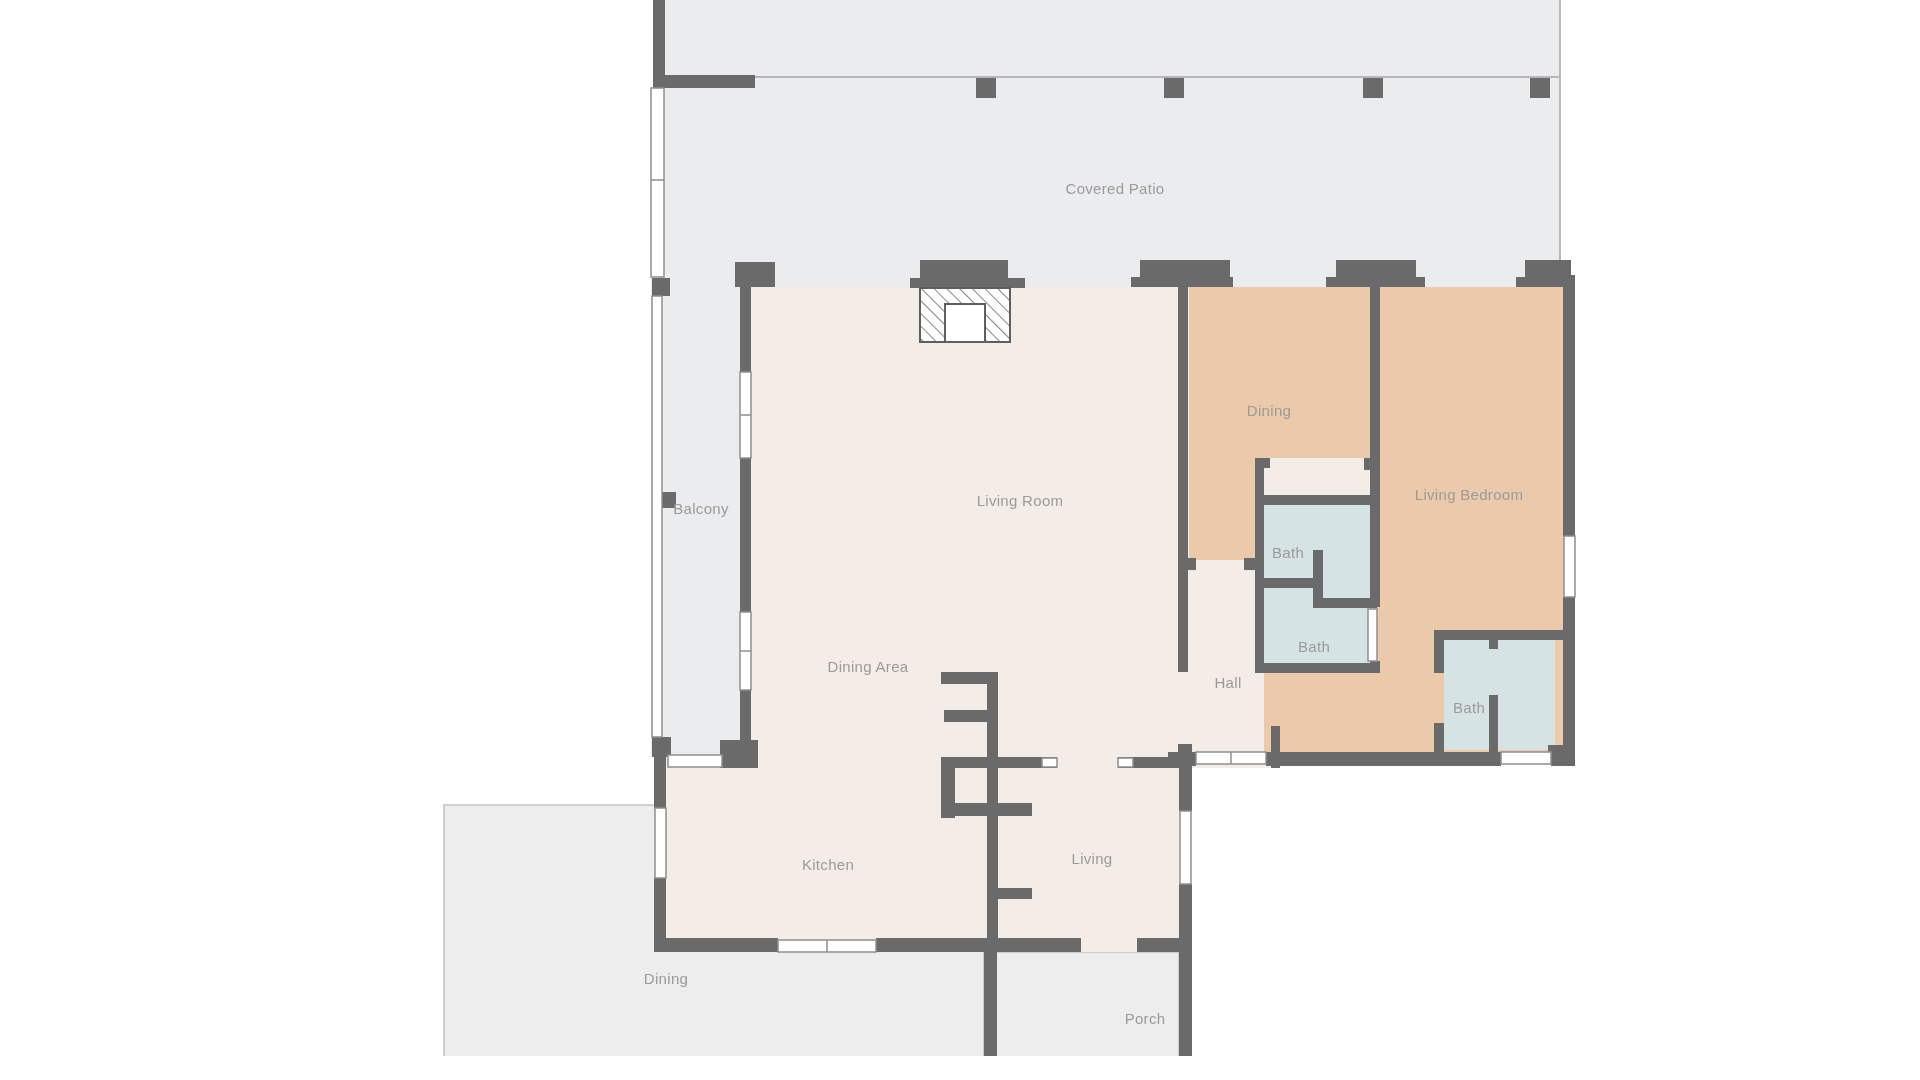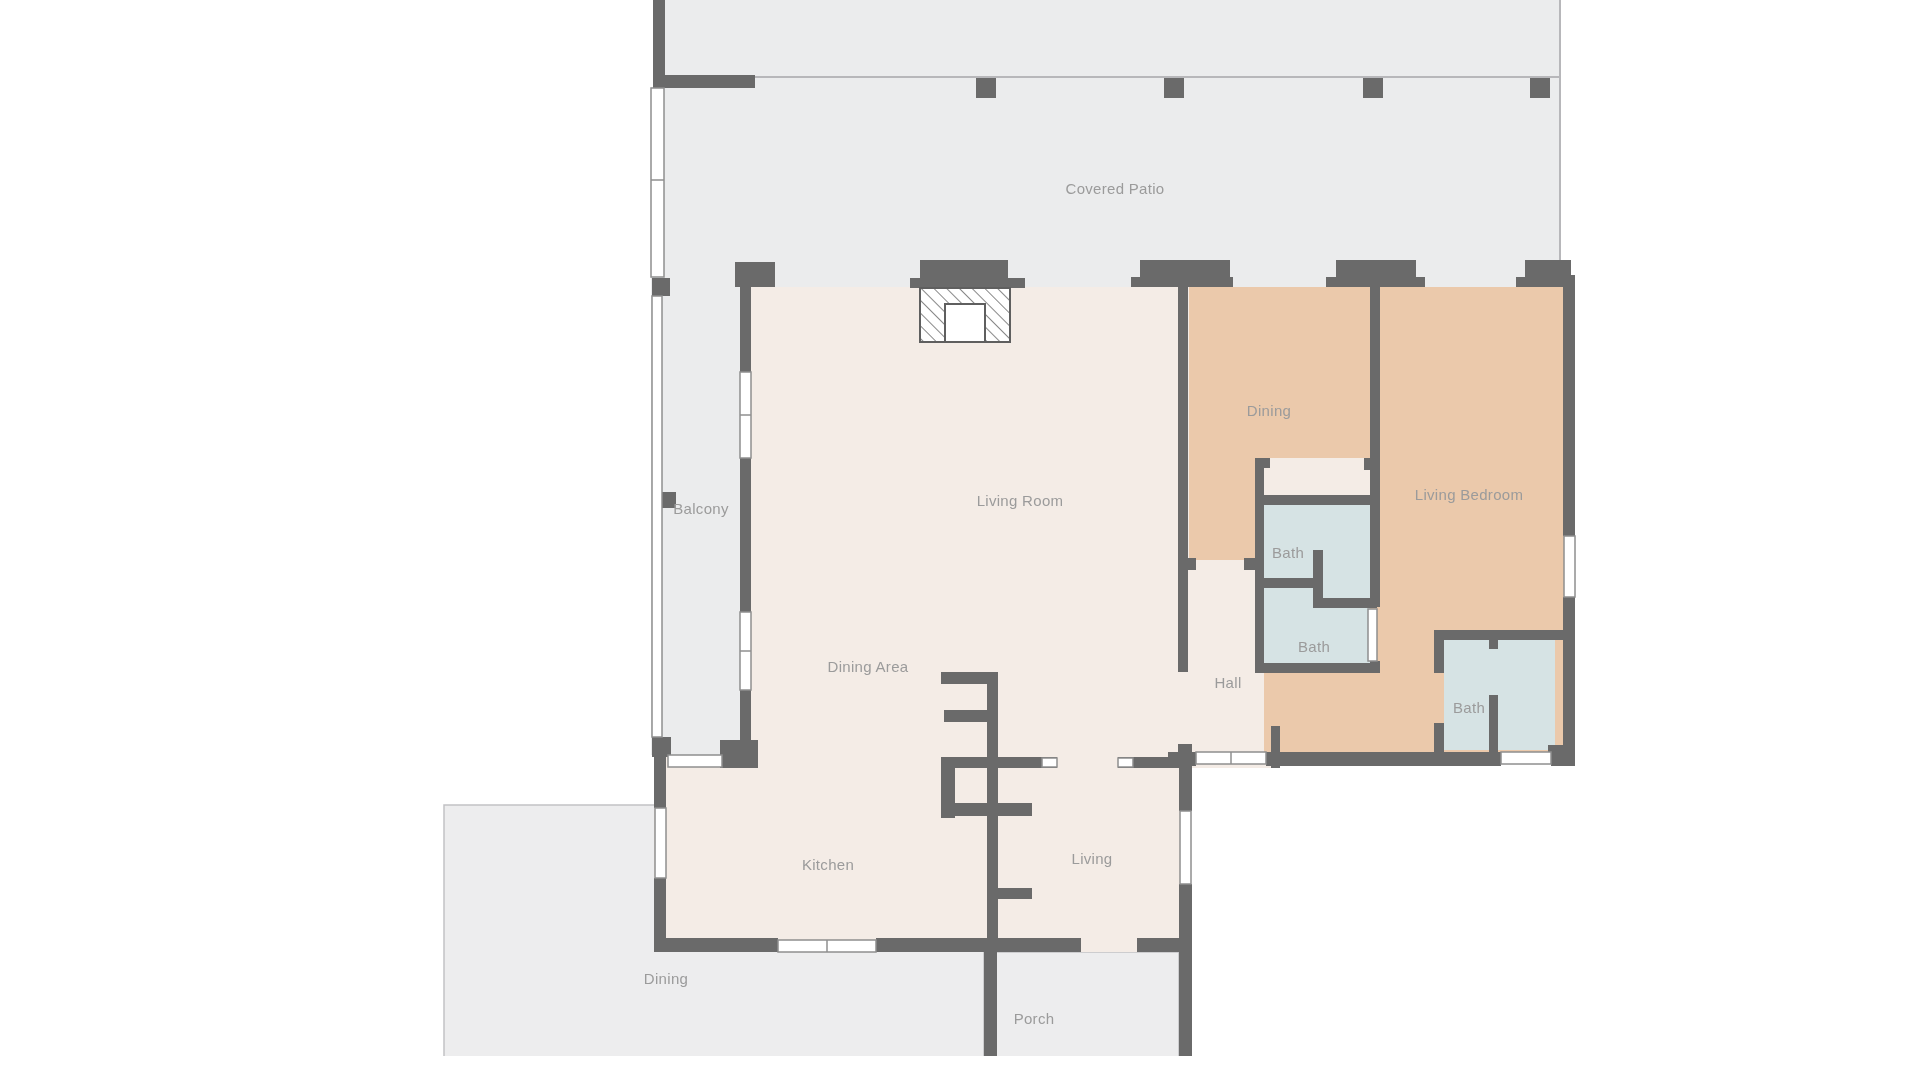--- a/index.html
+++ b/index.html
@@ -190,15 +190,15 @@
   <div class="room-label" style="left:1221px;top:410px">Dining</div>
   <div class="room-label" style="left:1421px;top:494px">Living Bedroom</div>
   <div class="room-label" style="left:1240px;top:552px">Bath</div>
   <div class="room-label" style="left:1266px;top:646px">Bath</div>
   <div class="room-label" style="left:1421px;top:707px">Bath</div>
   <div class="room-label" style="left:1180px;top:682px">Hall</div>
   <div class="room-label" style="left:820px;top:666px">Dining Area</div>
   <div class="room-label" style="left:780px;top:864px">Kitchen</div>
   <div class="room-label" style="left:1044px;top:858px">Living</div>
   <div class="room-label" style="left:618px;top:978px">Dining</div>
-  <div class="room-label" style="left:986px;top:1018px">Porch</div>
+  <div class="room-label" style="left:1097px;top:1018px">Porch</div>
 
 </div>
 
 </body></html>

